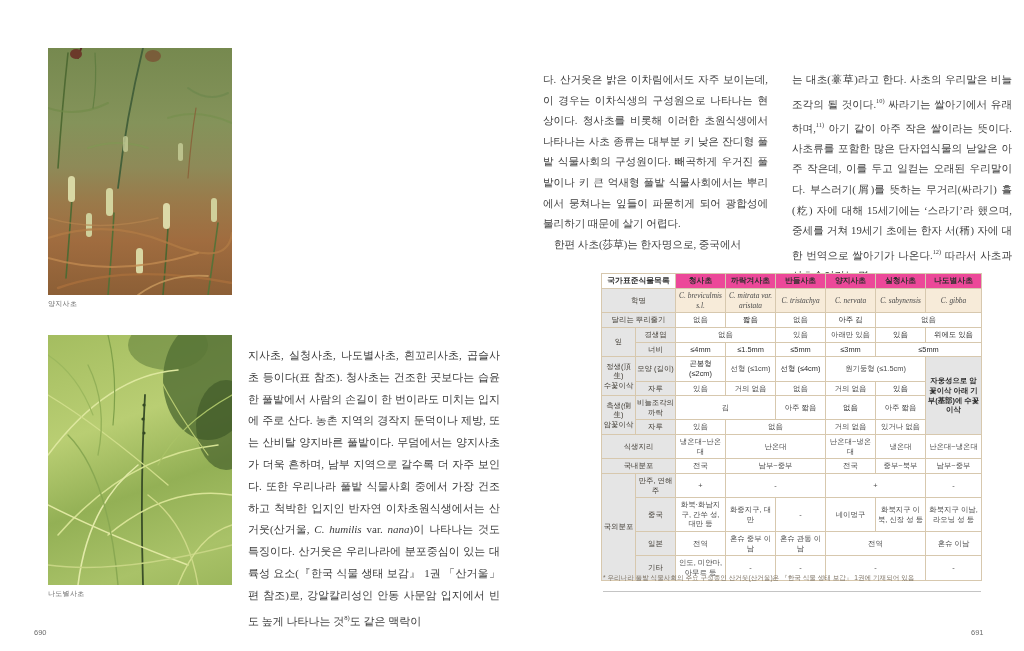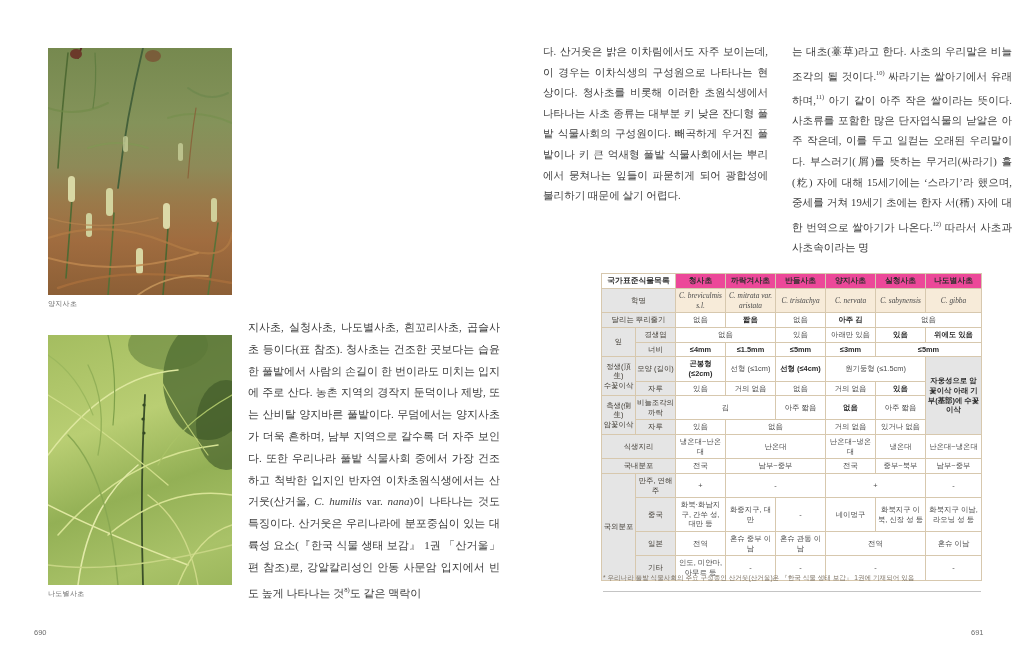--- a/index.html
+++ b/index.html
@@ -17,41 +17,41 @@
   .photo svg { display:block; width:100%; height:100%; }
 
   .caption { font-family:"Liberation Sans", sans-serif; font-size:7px; color:#6b6b6b; letter-spacing:.3px; }
   .cap1 { left:48px; top:299px; }
   .cap2 { left:48px; top:589px; }
   .pagenum { font-family:"Liberation Sans", sans-serif; font-size:7.5px; color:#6b6b6b;margin-top:16px; }
   .pn-left { left:34px; top:612px; }
   .pn-right { left:971px; top:612px; }
 
   
-  .bodycol { text-align:justify; color:#3b3b3b; }
+  .bodycol { text-align:justify; color:#3b3b3b;margin-top:28px; }
   .left-text { left:248px; top:317px; width:252px; font-size:11px; line-height:21.8px; }
   .rcol1 { left:543px; top:42px; width:225px; font-size:10.6px; line-height:20.6px; }
   .rcol2 { left:792px; top:42px; width:220px; font-size:10.6px; line-height:20.6px; }
   .bodycol p { margin:0; }
   .indent { text-indent:11px; }
   .it { font-style:italic; }
   .sup { font-size:60%; vertical-align:super; }
 
   
   .tbl-title { left:603px; top:255px; width:378px; text-align:center;
     font-family:"Liberation Sans", sans-serif; font-weight:bold; font-size:9px; color:#2b2b2b;margin-top:17px; }
   table.spec { position:absolute; left:601px; top:273px; width:380px;
     border-collapse:collapse; table-layout:fixed;
     font-family:"Liberation Sans", sans-serif; font-size:7.4px; color:#4a4a4a; }
   table.spec td { border:1px solid #d7c8ae; text-align:center; vertical-align:middle;
     padding:2px 1px; line-height:1.3; overflow:hidden; }
   td.lab { background:#e5e5e5; color:#3f3a32; }
   td.sci { background:#f7ebd9; font-family:"Liberation Serif", serif; font-style:italic; }
   td.hdr { font-weight:bold; font-size:7.8px; color:#2e2e2e; background:#ec4899; }
-  td.b  { font-weight:bold; color:#2b2b2b; }
+  td.b  { font-weight:normal; color:#2b2b2b; }
   td.pre { white-space:pre-line; }
   td.merged { background:#e5e5e5; font-weight:bold; color:#2b2b2b; }
 
   .footnote { left:603px; top:574px; width:378px;
     font-family:"Liberation Sans", sans-serif; font-size:6.6px; color:#7c7264; }
   .hrule { left:603px; top:591px; width:378px; border-top:1px solid #c4c4c4; height:0; }
 </style>
 </head>
 <body>
 
@@ -122,20 +122,21 @@
 <div class="abs caption cap2">나도별사초</div>
 
 <div class="abs bodycol left-text">
   <p><span>지사초, 실청사초, 나도별사초, 흰꼬리사초, 곱슬사초 등이다(표 참조). 청사초는 건조한 곳보다는 습윤한 풀밭에서 사람의 손길이 한 번이라도 미치는 입지에 주로 산다. 농촌 지역의 경작지 둔덕이나 제방, 또는 산비탈 양지바른 풀밭이다. 무덤에서는 양지사초가 더욱 흔하며, 남부 지역으로 갈수록 더 자주 보인다. 또한 우리나라 풀밭 식물사회 중에서 가장 건조하고 척박한 입지인 반자연 이차초원식생에서는 산거웃(산거울, </span><span class="it">C. humilis</span><span> var. </span><span class="it">nana</span><span>)이 나타나는 것도 특징이다. 산거웃은 우리나라에 분포중심이 있는 대륙성 요소(『한국 식물 생태 보감』 1권 「산거울」 편 참조)로, 강알칼리성인 안동 사문암 입지에서 빈도 높게 나타나는 것</span><span class="sup">8)</span><span>도 같은 맥락이</span></p>
 </div>
 
 <div class="abs pagenum pn-left">690</div>
 
 <div class="abs bodycol rcol1">
   <p>다. 산거웃은 밝은 이차림에서도 자주 보이는데, 이 경우는 이차식생의 구성원으로 나타나는 현상이다. 청사초를 비롯해 이러한 초원식생에서 나타나는 사초 종류는 대부분 키 낮은 잔디형 풀밭 식물사회의 구성원이다. 빼곡하게 우거진 풀밭이나 키 큰 억새형 풀밭 식물사회에서는 뿌리에서 뭉쳐나는 잎들이 파묻히게 되어 광합성에 불리하기 때문에 살기 어렵다.</p>
+  <p class="indent">한편 사초(莎草)는 한자명으로, 중국에서</p>
 </div>
 
 <div class="abs bodycol rcol2">
   <p><span>는 대초(薹草)라고 한다. 사초의 우리말은 비늘조각의 될 것이다.</span><span class="sup">10)</span><span> 싸라기는 쌀아기에서 유래하며,</span><span class="sup">11)</span><span> 아기 같이 아주 작은 쌀이라는 뜻이다. 사초류를 포함한 많은 단자엽식물의 낟알은 아주 작은데, 이를 두고 일컫는 오래된 우리말이다. 부스러기(屑)를 뜻하는 무거리(싸라기) 흘(籺) 자에 대해 15세기에는 ‘스라기’라 했으며, 중세를 거쳐 19세기 초에는 한자 서(稰) 자에 대한 번역으로 쌀아기가 나온다.</span><span class="sup">12)</span><span> 따라서 사초과 사초속이라는 명</span></p>
 </div>
 
 <div class="abs tbl-title">풀밭 식물사회에 사는 주요 사초 종류의 분류형질</div>
 
 <table class="spec">
   <colgroup>

